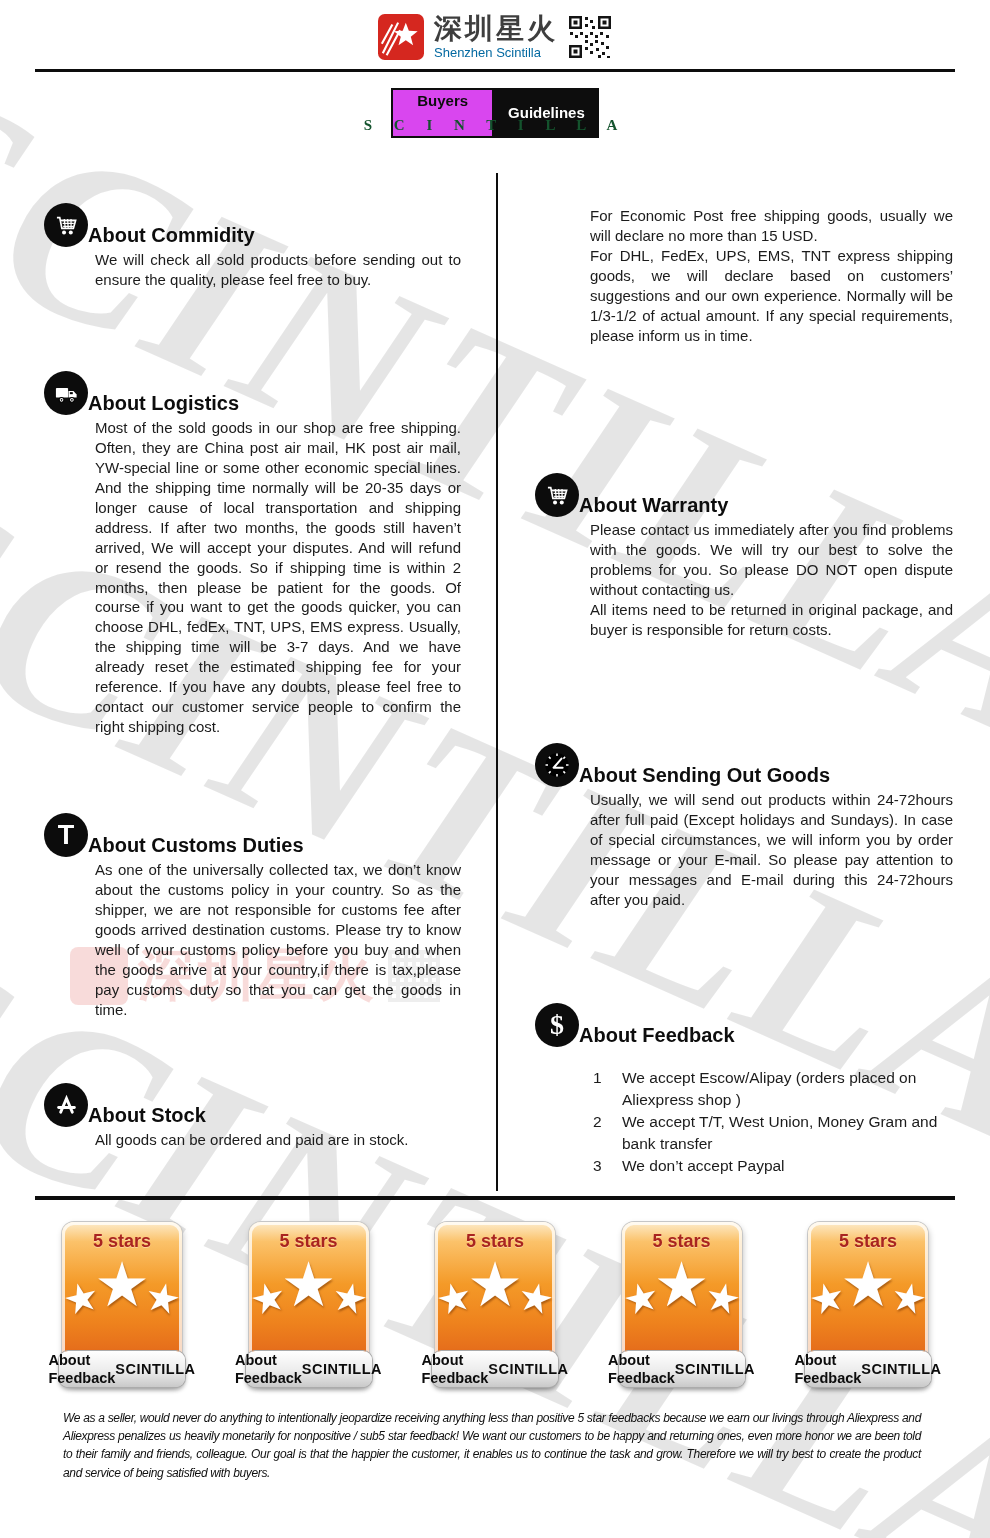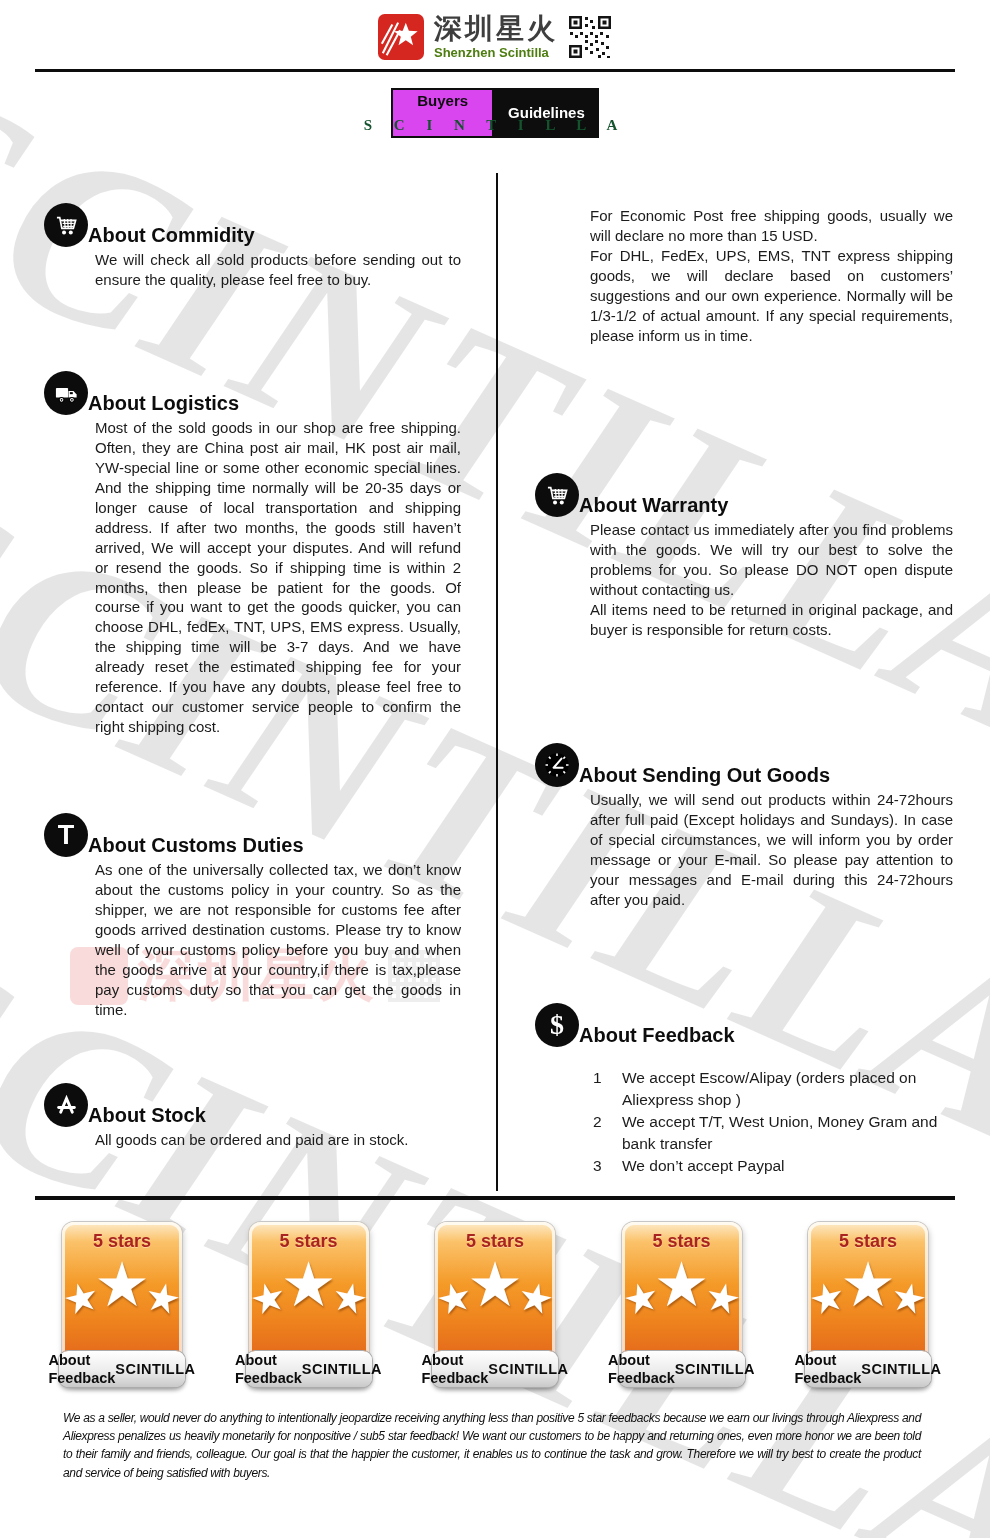--- a/index.html
+++ b/index.html
@@ -27,21 +27,21 @@
   .wm-red .cjk { font-size:56px; font-weight:bold; color:#d5271f; letter-spacing:4px; }
   .wm-red .qrg { width:52px; height:52px; background:
      repeating-linear-gradient(0deg,#999 0 4px,transparent 4px 8px),
      repeating-linear-gradient(90deg,#999 0 4px,transparent 4px 8px); }
   
   .header { position:absolute; z-index:2; top:14px; left:0; right:0;
     display:flex; justify-content:center; align-items:center; gap:10px; }
   .logo-mark { width:46px; height:46px; flex:none; }
   .brand { text-align:left; }
   .brand-cn { font-size:28px; font-weight:bold; color:#3e3e3e; letter-spacing:3px; line-height:1.05; }
-  .brand-en { font-size:13px; font-weight:bold; color:#4d7c0f; margin-top:2px; }
+  .brand-en { font-size:13px; font-weight:normal; color:#0369a1; margin-top:2px; }
   .qr { width:44px; height:44px; flex:none; background:#fff; }
   .top-rule { position:absolute; z-index:2; top:69px; left:35px; right:35px; height:3px; background:#0d0d0d; }
   .banner { position:absolute; z-index:2; top:88px; left:0; right:0;
     display:flex; justify-content:center; }
   .banner .b-left {
     background:#d946ef; border:2px solid #0d0d0d; color:#0d0d0d;
     font-weight:bold; font-size:15px; padding:2px 24px; line-height:18px; }
   .banner .b-right {
     background:#0d0d0d; color:#fff; font-weight:bold; font-size:15px;
     padding:16px 14px; line-height:18px; }

